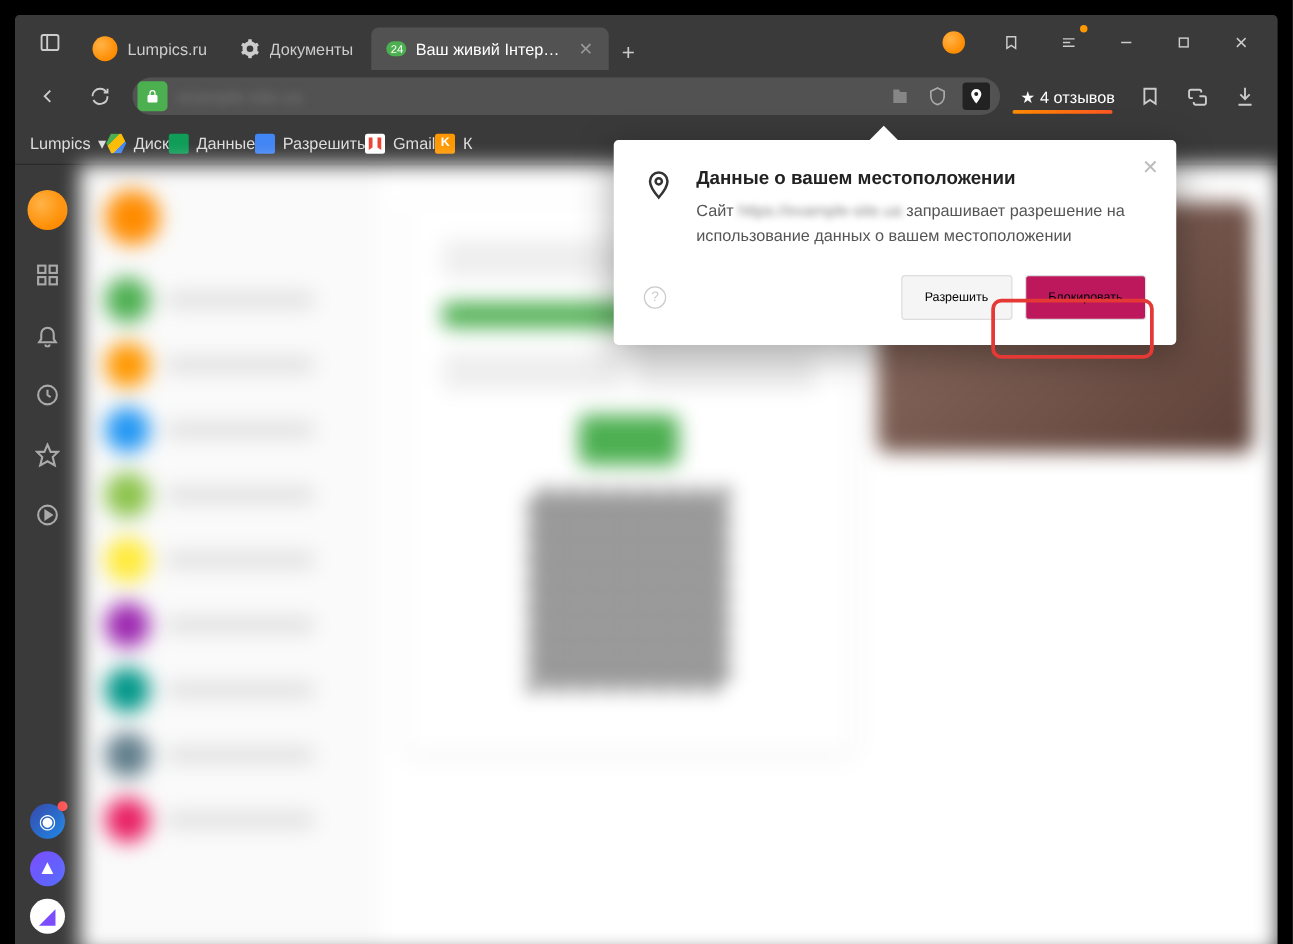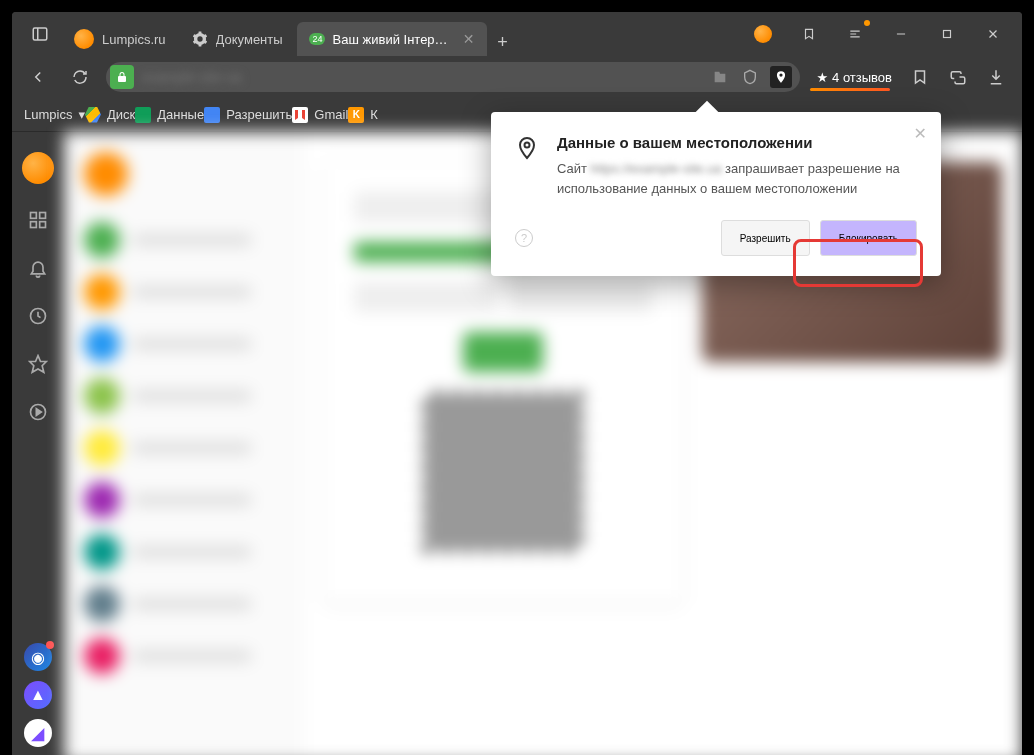--- a/index.html
+++ b/index.html
@@ -77,21 +77,21 @@
 .popup-close{position:absolute;top:12px;right:14px;color:#bbb;cursor:pointer;font-size:16px}
 .popup-head{display:flex;gap:16px}
 .popup-icon{width:26px;flex-shrink:0;padding-top:2px}
 .popup-body{flex:1}
 .popup-title{font-size:15px;font-weight:bold;color:#222;margin-bottom:8px}
 .popup-text{font-size:13px;color:#555;line-height:1.5}
 .popup-site{filter:blur(3px);color:#888}
 .popup-actions{display:flex;justify-content:flex-end;align-items:center;gap:10px;margin-top:22px}
 .popup-help{width:18px;height:18px;border:1px solid #ccc;border-radius:50%;color:#ccc;font-size:11px;display:flex;align-items:center;justify-content:center;margin-right:auto;cursor:pointer}
 .btn{height:36px;padding:0 18px;border:1px solid #ddd;background:#f5f5f5;border-radius:3px;font-size:10px;cursor:pointer;display:flex;align-items:center}
-.btn.block{background:#c4b5fd}
+.btn.block{background:#be185d}
 .highlight{position:absolute;border:3px solid #e53935;border-radius:8px;pointer-events:none}
 .hl-block{top:227px;left:781px;width:130px;height:48px;z-index:101}
 
 .badge{background:#666;color:#fff;font-size:9px;border-radius:8px;padding:1px 4px;min-width:14px;text-align:center}
 </style>
 </head>
 <body>
 
 <div class="window">
 

